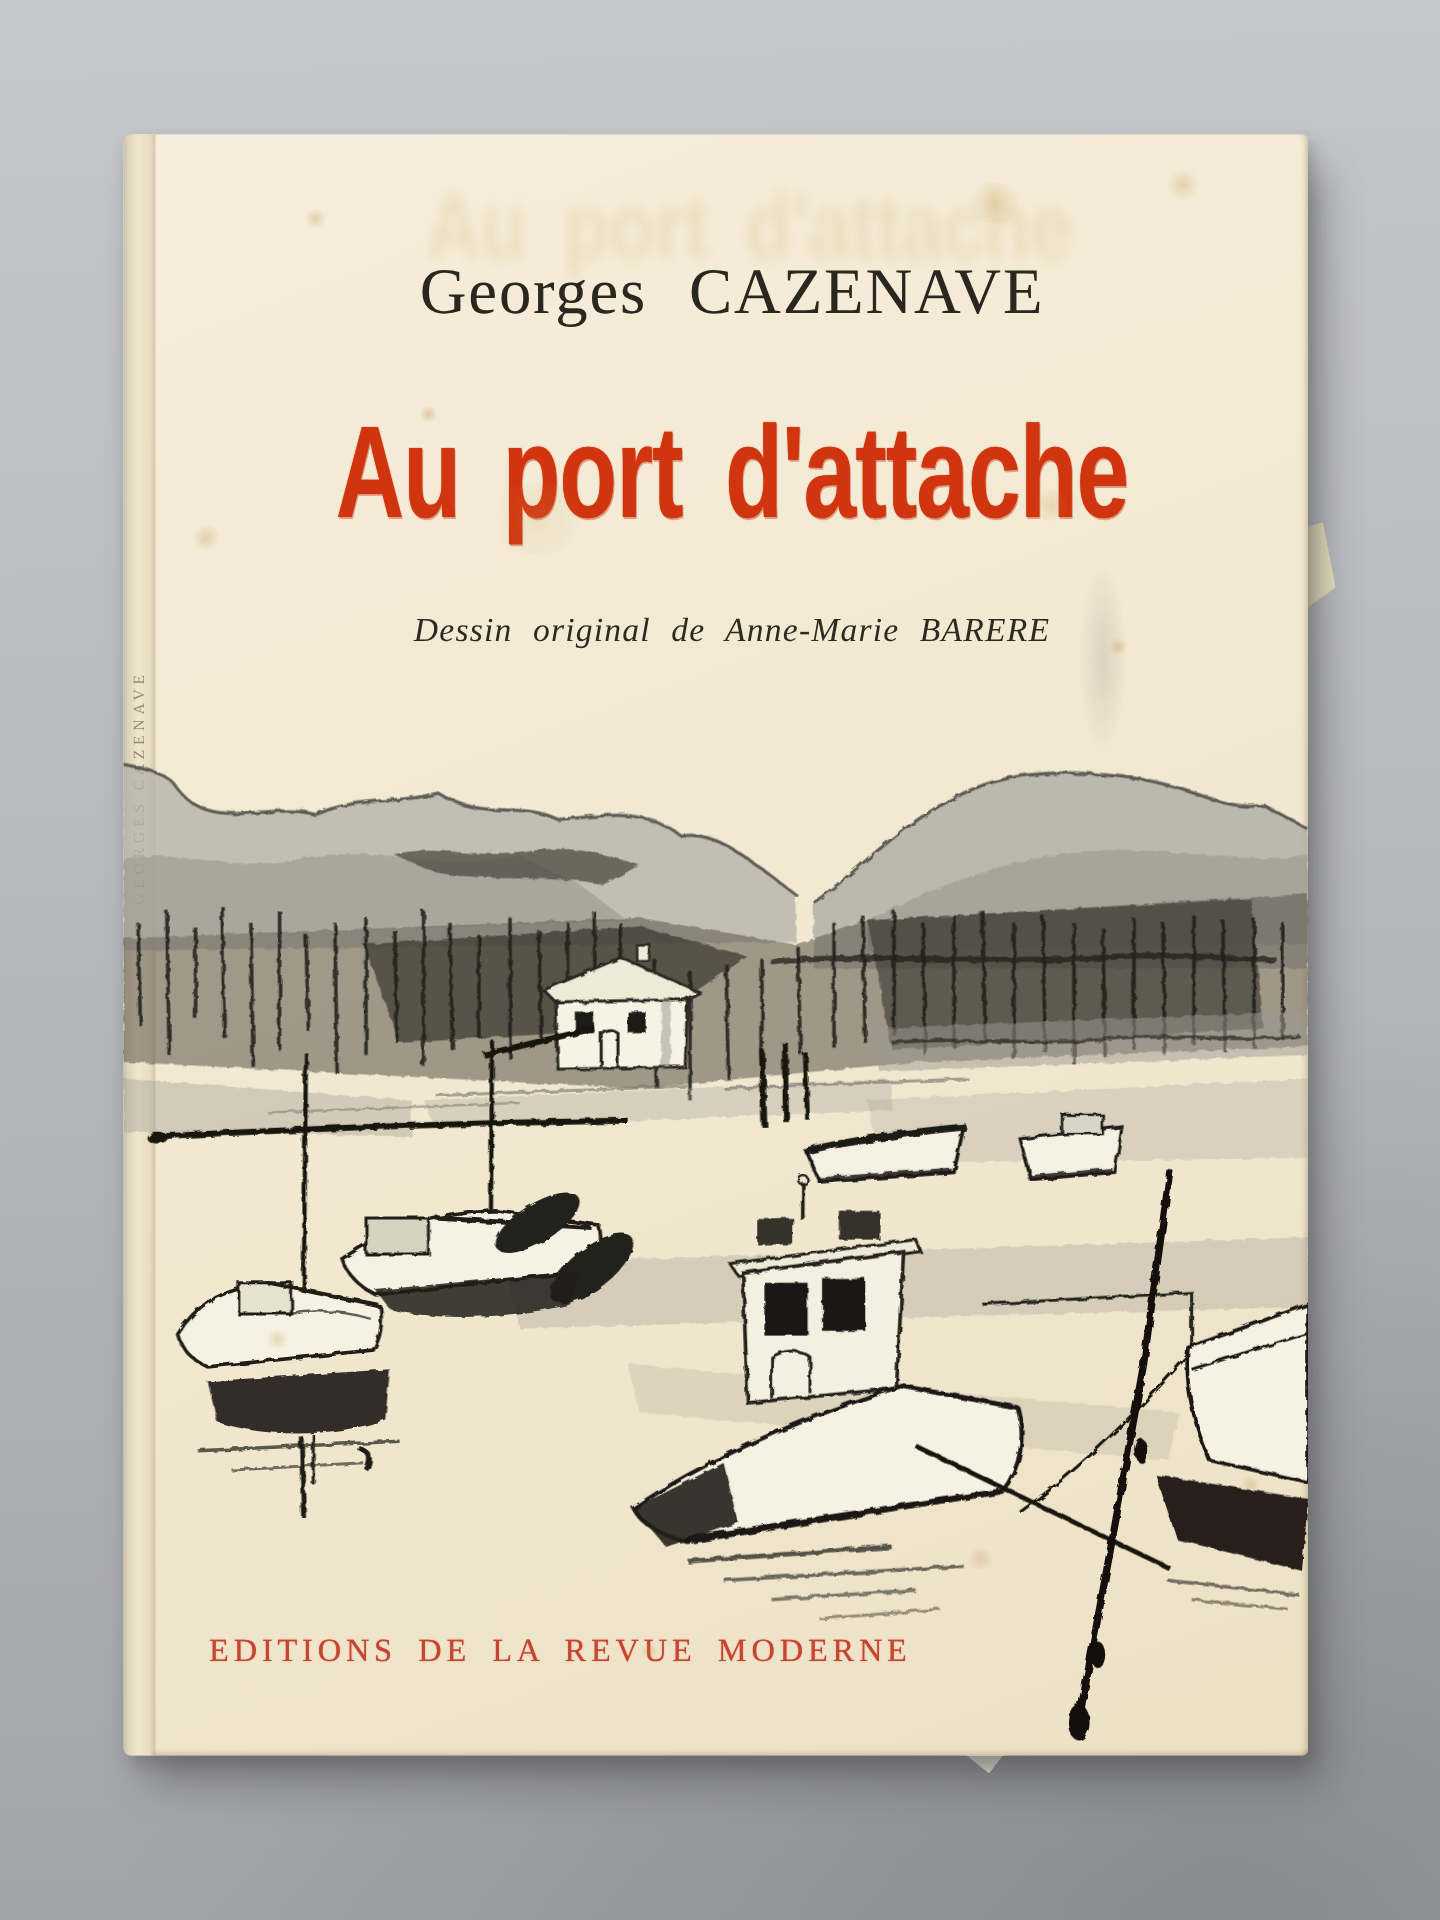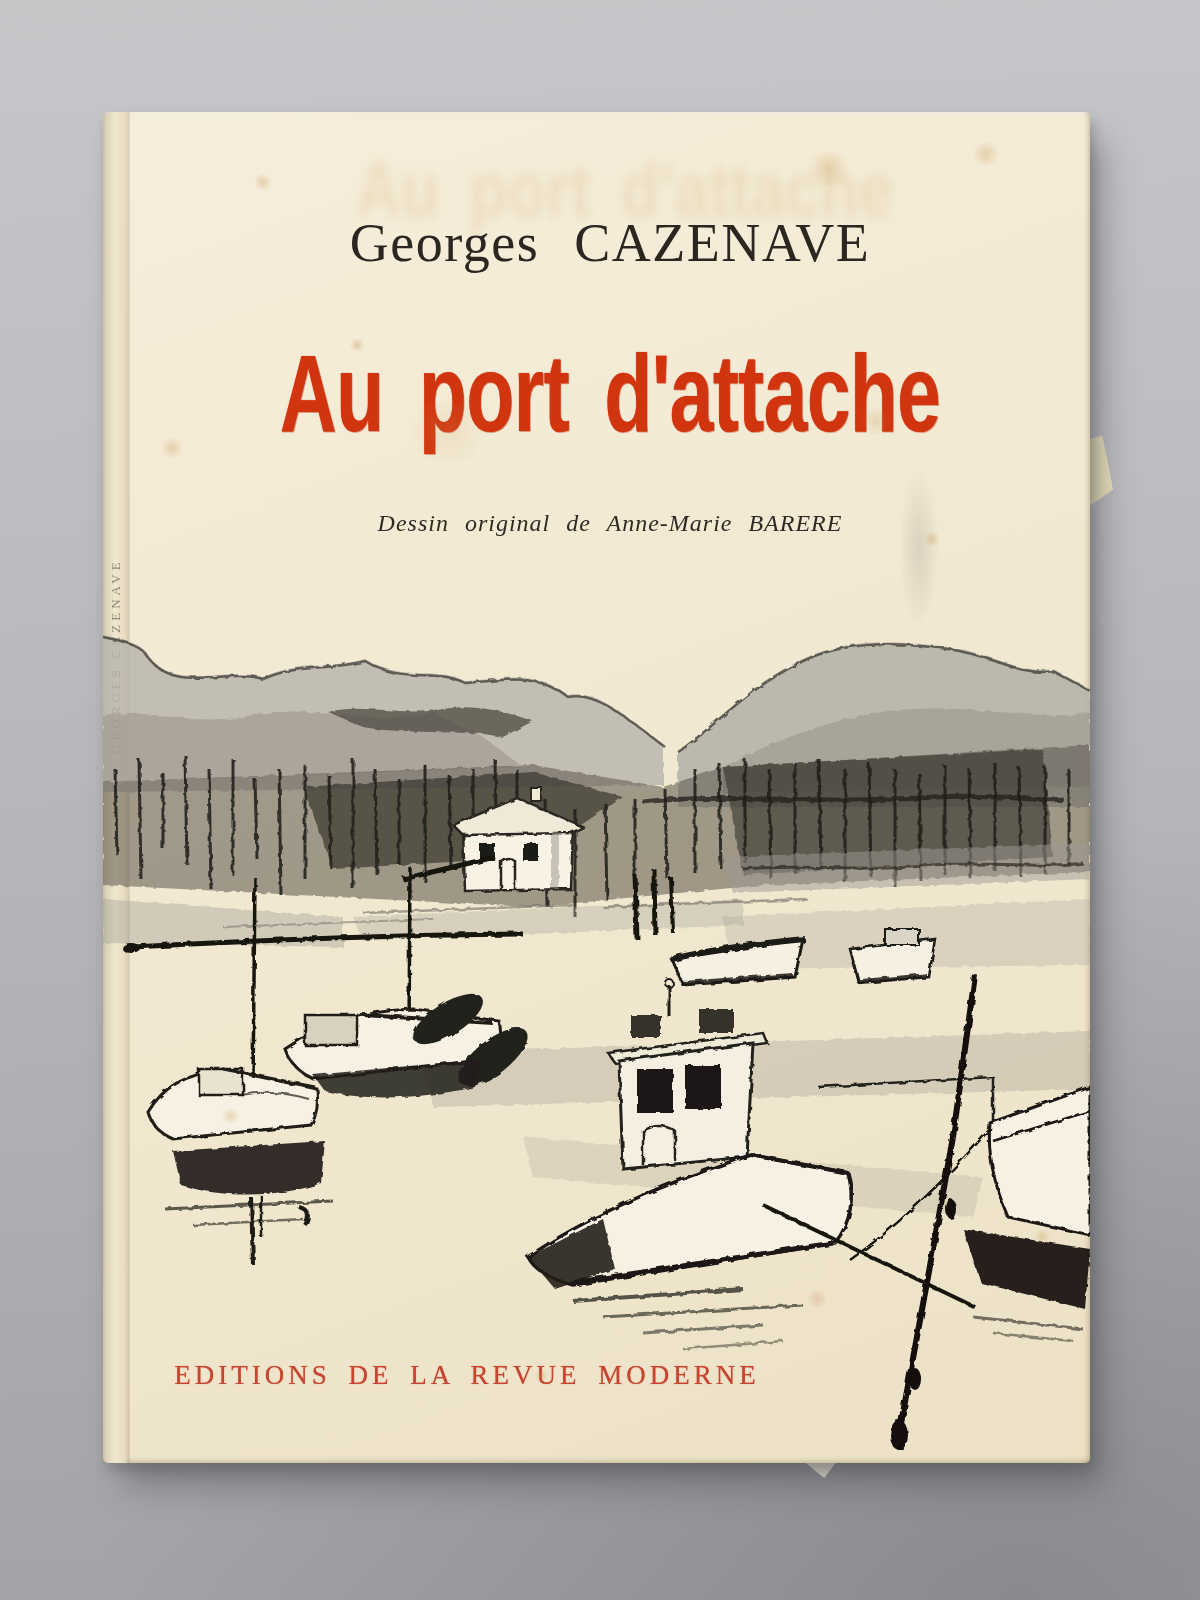--- a/index.html
+++ b/index.html
@@ -58,21 +58,21 @@
   }
   .main-title{
     position:absolute;left:0;right:0;top:228px;text-align:center;
     font-family:"Liberation Sans",sans-serif;font-weight:700;font-size:94px;
     color:#d1350f;text-shadow:0 0 1px rgba(209,53,15,.9),1px 1px 0 rgba(180,40,10,.35);
     transform:scale(.84,1.16);transform-origin:50% 50%;
     letter-spacing:-1px;word-spacing:17px;white-space:nowrap;
   }
   .subtitle-line{
     position:absolute;left:0;right:0;top:398px;text-align:center;
-    font-family:"Liberation Serif",serif;font-style:italic;font-size:24px;
+    font-family:"Liberation Serif",serif;font-style:italic;font-size:28px;
     color:#2e2a23;letter-spacing:1px;word-spacing:9px;white-space:nowrap;
   }
   .publisher-line{
     position:absolute;left:36px;width:602px;top:1248px;text-align:center;
     font-family:"Liberation Serif",serif;font-size:27px;color:#c64530;
     letter-spacing:4px;word-spacing:7px;white-space:nowrap;
     text-shadow:0 0 1px rgba(198,69,48,.7);
   }
   .illustration{position:absolute;left:0;top:505px;width:987px;height:846px;}
   .stain{position:absolute;border-radius:50%;pointer-events:none;}

